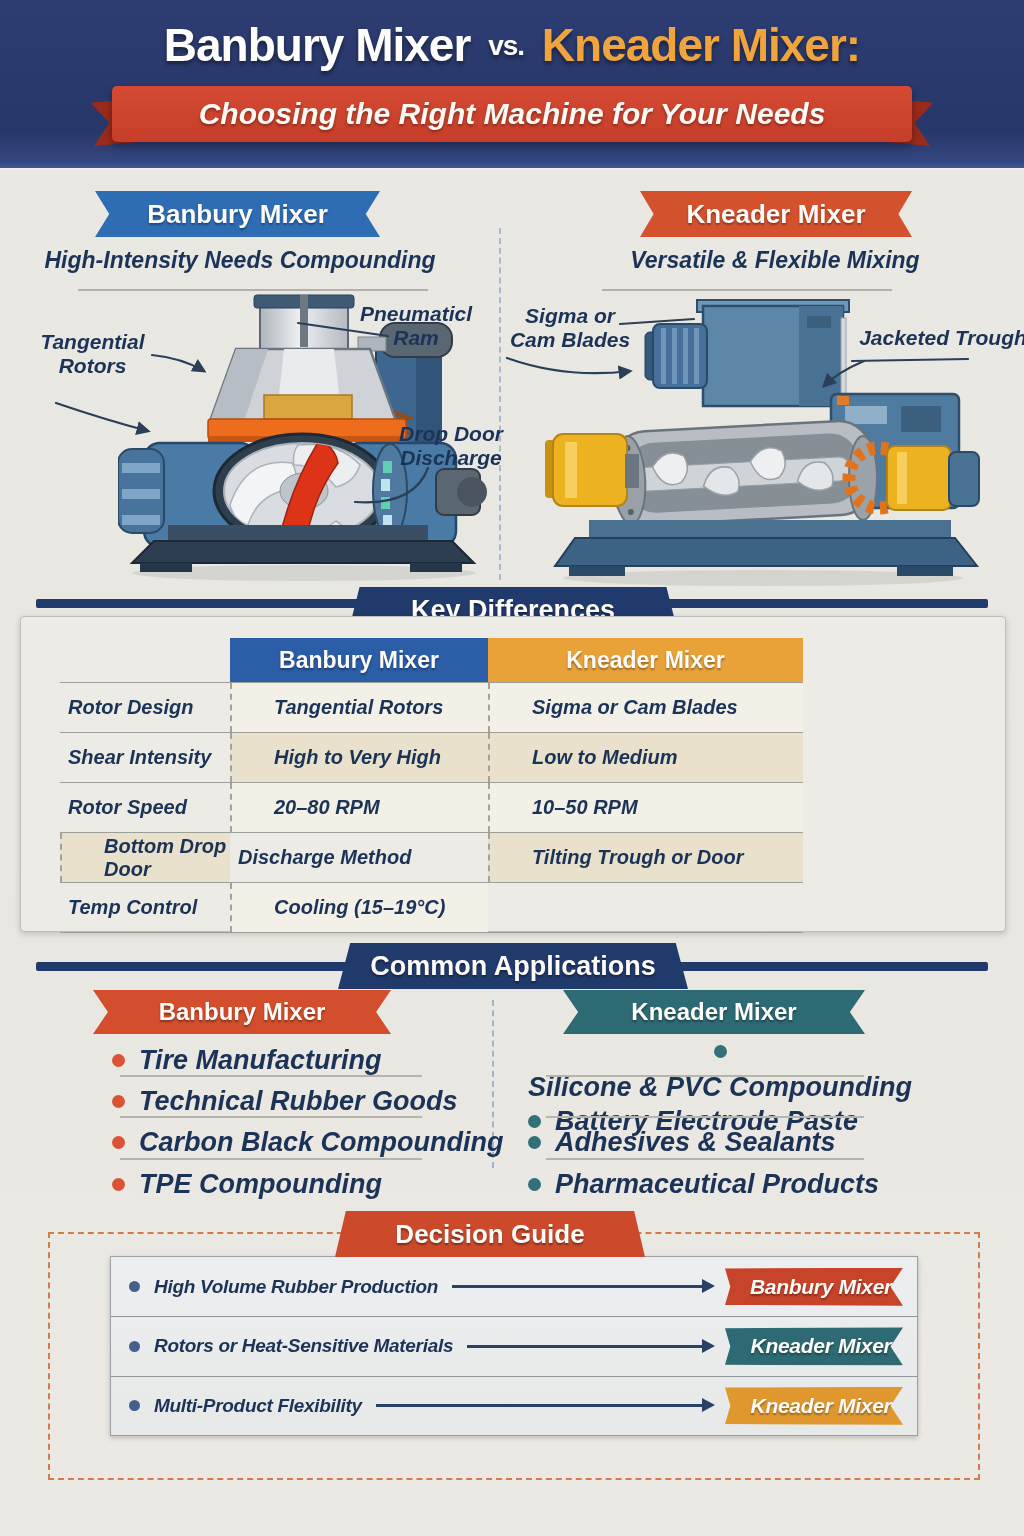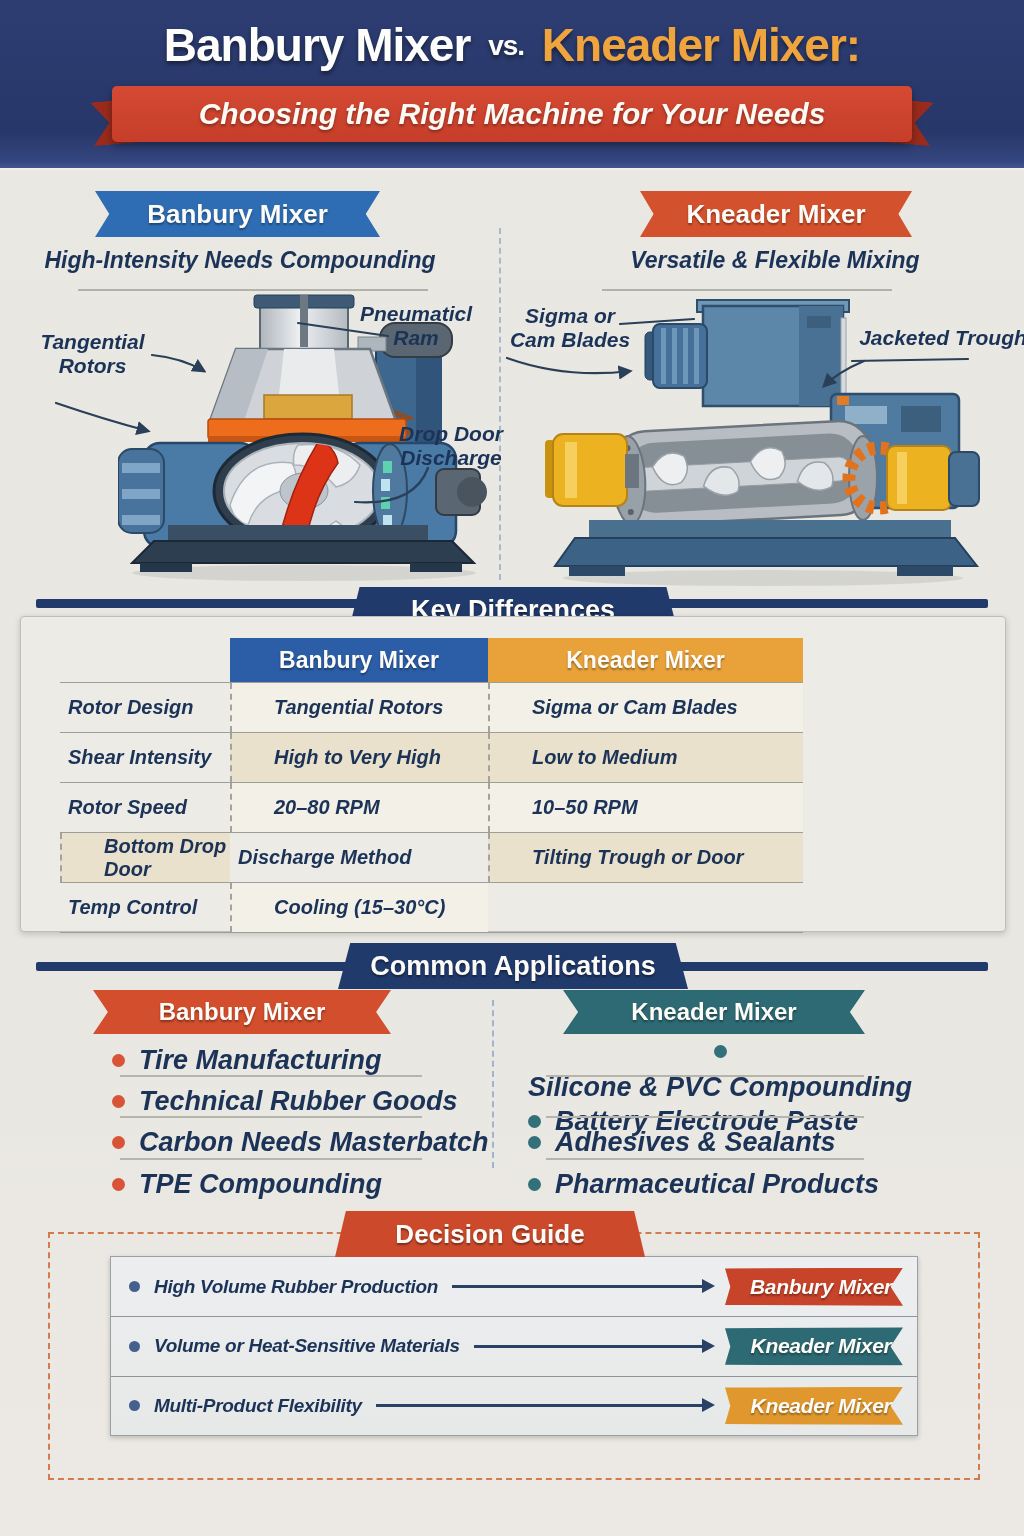--- a/index.html
+++ b/index.html
@@ -298,21 +298,21 @@
       <div class="cell val">20–80 RPM</div>
       <div class="cell val">10–50 RPM</div>
     </div>
     <div class="tbl-row even">
       <div class="cell val">Bottom Drop Door</div>
       <div class="cell lab">Discharge Method</div>
       <div class="cell val">Tilting Trough or Door</div>
     </div>
     <div class="tbl-row odd">
       <div class="cell lab">Temp Control</div>
-      <div class="cell val">Cooling (15–30°C)</div>
+      <div class="cell val">Cooling (15–19°C)</div>
     </div>
   </div>
 
   <div class="bar" style="top:962px;"></div>
   <div class="ribbon-fold" style="left:338px;top:943px;width:350px;background:#213a6c;">
     <span class="txt">Common Applications</span>
   </div>
 
   <div class="ribbon-sm" style="left:93px;top:990px;width:298px;height:44px;background:#d24e2d;">
     <span class="txt" style="font-size:24px;">Banbury Mixer</span>
@@ -328,21 +328,21 @@
     <span class="txt">Tire Manufacturing</span>
   </div>
   <div class="item-rule" style="left:120px;top:1075px;width:302px;"></div>
   <div class="app-item" style="left:112px;top:1086px;">
     <span class="dot red"></span>
     <span class="txt">Technical Rubber Goods</span>
   </div>
   <div class="item-rule" style="left:120px;top:1116px;width:302px;"></div>
   <div class="app-item" style="left:112px;top:1127px;">
     <span class="dot red"></span>
-    <span class="txt">Carbon Needs Masterbatch</span>
+    <span class="txt">Carbon Black Compounding</span>
   </div>
   <div class="item-rule" style="left:120px;top:1158px;width:302px;"></div>
   <div class="app-item" style="left:112px;top:1169px;">
     <span class="dot red"></span>
     <span class="txt">TPE Compounding</span>
   </div>
 
   <div class="app-item" style="left:528px;top:1045px;flex-direction:column;">
     <span class="dot teal"></span>
     <span class="txt">Silicone &amp; PVC Compounding</span>
@@ -371,21 +371,21 @@
     <div class="dec-row">
       <span class="dot navy" style="width:11px;height:11px;"></span>
       <span class="txt">High Volume Rubber Production</span>
       <span class="dec-arrow"></span>
       <span class="badge red">
         <span class="txt">Banbury Mixer</span>
       </span>
     </div>
     <div class="dec-row">
       <span class="dot navy" style="width:11px;height:11px;"></span>
-      <span class="txt">Volume or Heat-Sensitive Materials</span>
+      <span class="txt">Rotors or Heat-Sensitive Materials</span>
       <span class="dec-arrow"></span>
       <span class="badge teal">
         <span class="txt">Kneader Mixer</span>
       </span>
     </div>
     <div class="dec-row">
       <span class="dot navy" style="width:11px;height:11px;"></span>
       <span class="txt">Multi-Product Flexibility</span>
       <span class="dec-arrow"></span>
       <span class="badge orange">

